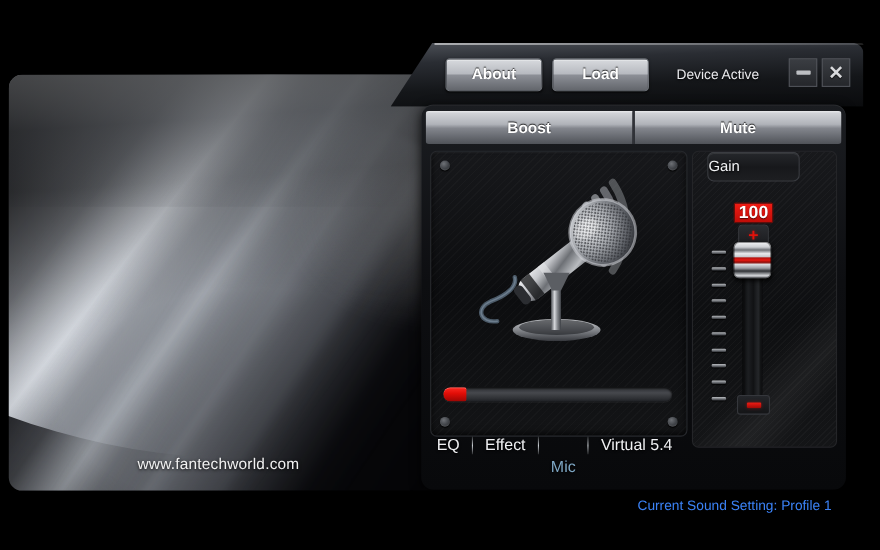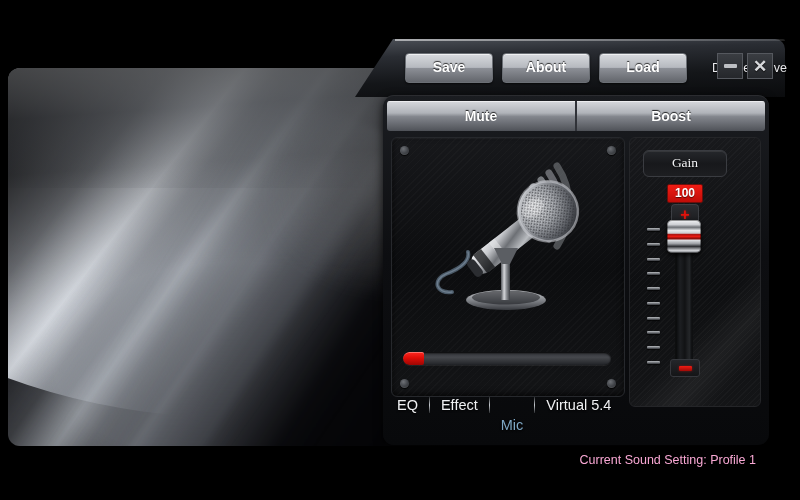--- a/index.html
+++ b/index.html
@@ -360,42 +360,40 @@
     overflow: hidden;
   }
   .gain-sheen {
     position: absolute;
     left: -30px; top: 120px;
     width: 200px; height: 220px;
     background: linear-gradient(132deg, rgba(255,255,255,0) 40%, rgba(255,255,255,0.055) 52%, rgba(255,255,255,0) 62%);
   }
   .gain-btn {
     position: absolute;
-    left: 13px; top: 12px;
+    left: 13px; top: 0;
     width: 82px; height: 25px;
     border-radius: 6px;
     border: 1px solid #3a3c41;
     background: linear-gradient(180deg, #25272b 0%, #17181b 52%, #1d1e21 100%);
     color: #f2f3f5;
     font-size: 13.5px;
-    text-align: center;
     line-height: 23px;
     text-shadow: 0 1px 2px rgba(0,0,0,0.9);
     box-shadow: inset 0 1px 0 rgba(255,255,255,0.08);
     cursor: pointer;
-    font-family: Liberation Serif, serif;
   }
   .gain-value {
     position: absolute;
     left: 37px; top: 46px;
     width: 34px; height: 17px;
     border-radius: 2px;
     background: linear-gradient(180deg, #f01c14 0%, #c00d08 100%);
     color: #fff;
-    font-size: 12px;
+    font-size: 16px;
     font-weight: bold;
     text-align: center;
     line-height: 17px;
     border: 1px solid #6e0e0a;
     text-shadow: 0 1px 1px rgba(0,0,0,0.6);
   }
   .plus-btn {
     position: absolute;
     left: 41px; top: 66px;
     width: 26px; height: 19px;
@@ -485,21 +483,21 @@
   .nav-sep {
     width: 1px;
     height: 16px;
     background: linear-gradient(180deg, rgba(230,235,240,0.15), rgba(230,235,240,0.85), rgba(230,235,240,0.15));
   }
 
   .status-bar {
     position: absolute;
     right: 44px;
     top: 453px;
-    color: #f9a8d4;
+    color: #3b82f6;
     font-size: 12.5px;
     text-shadow: 0 1px 2px rgba(0,0,0,0.9);
     z-index: 10;
     white-space: nowrap;
   }
 </style>
 </head>
 <body>
 
 <div id="app">
@@ -508,45 +506,45 @@
     <div class="swoosh-a"></div>
     <div class="swoosh-b"></div>
     <div class="swoosh-c"></div>
     <div class="swoosh-d"></div>
     <div class="gloss-top"></div>
     <div class="gloss-sheen"></div>
     <div class="vignette"></div>
   </div>
 
 
+  <div class="site-url">www.fantechworld.com</div>
 
   <div class="toolbar-panel">
     <div class="toolbar-shape"></div>
     <div class="toolbar-hl"></div>
     <div class="toolbar-inner">
-      <div class="btn-3d">Save</div>
       <div class="btn-3d">About</div>
       <div class="btn-3d">Load</div>
       <div class="device-status">Device Active</div>
     </div>
     <div class="win-btns">
       <div class="win-btn">
         <span class="minus-glyph"></span>
       </div>
       <div class="win-btn">
         <span>✕</span>
       </div>
     </div>
   </div>
 
   <div class="control-card">
 
     <div class="tabbar">
+      <div class="tab-big">Boost</div>
       <div class="tab-big">Mute</div>
-      <div class="tab-big">Boost</div>
     </div>
 
     <div class="card-body">
 
       <div class="mic-panel">
         <div class="mic-panel-tex"></div>
         <div class="screw tl"></div>
         <div class="screw tr"></div>
         <div class="screw bl"></div>
         <div class="screw br"></div>

